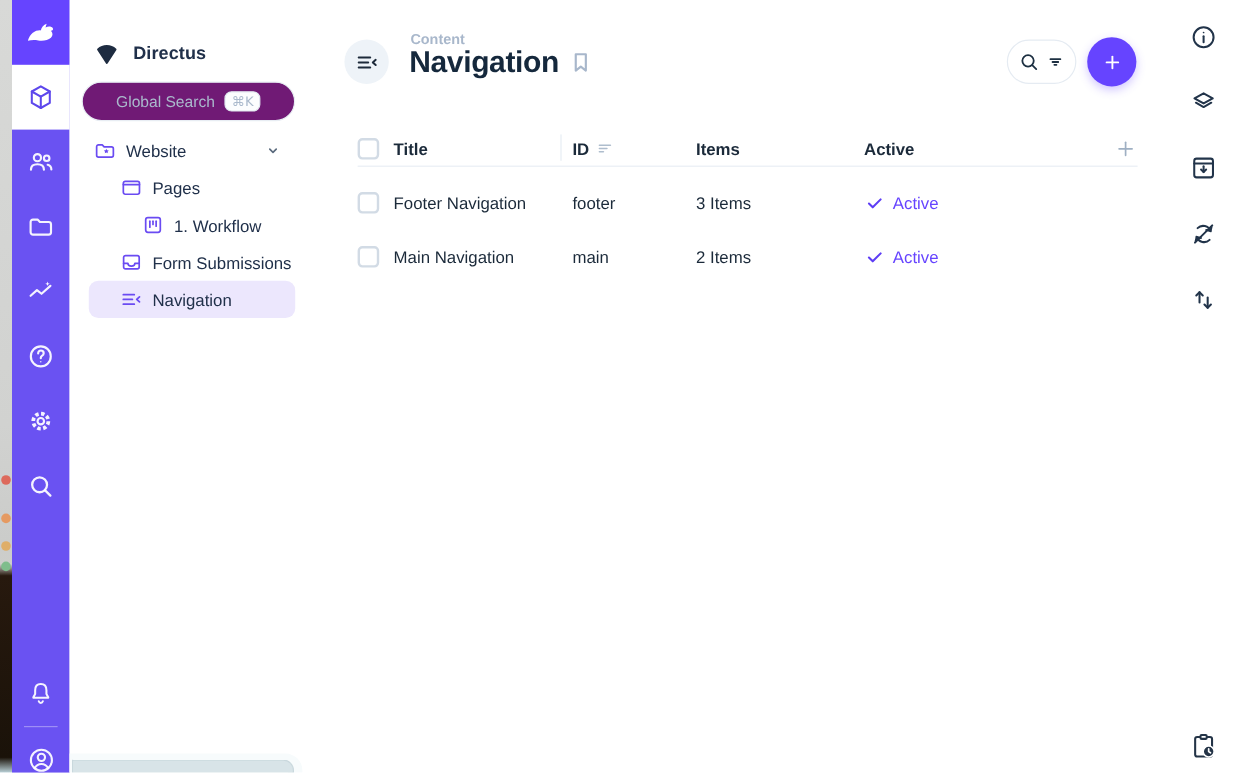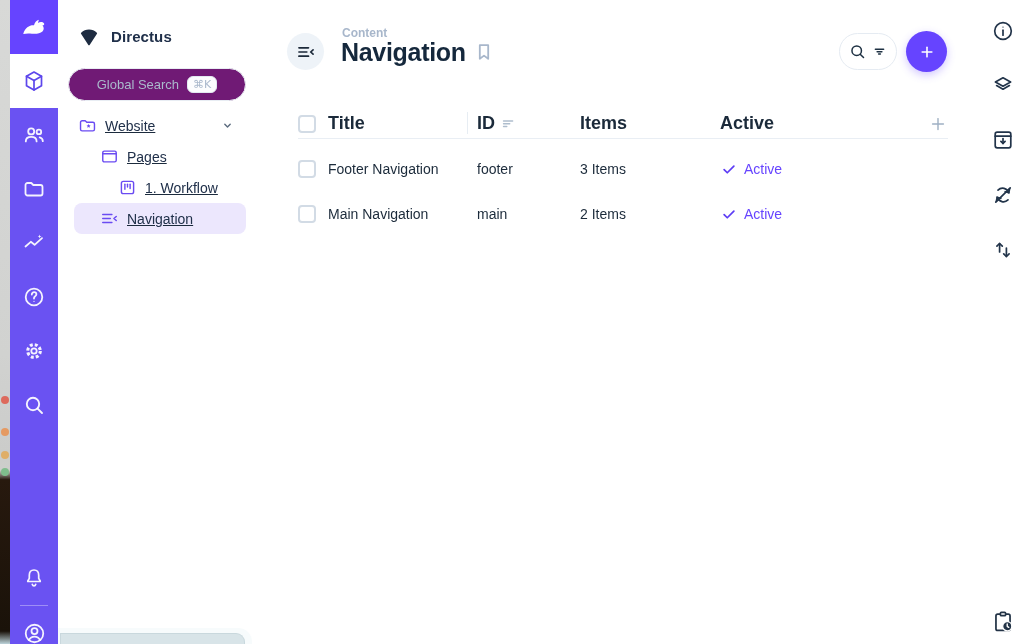--- a/index.html
+++ b/index.html
@@ -24,29 +24,29 @@
     background:#6a52f2;display:flex;flex-direction:column;}
   .logo-tile{width:48px;height:54px;background:var(--brand-purple);
     display:flex;align-items:center;justify-content:center;flex:none;}
   .mbar-item{width:48px;height:54px;display:flex;align-items:center;justify-content:center;flex:none;cursor:pointer;}
   .mbar-item.active{background:#fff;}
   .mbar-bottom{margin-top:auto;}
   .mbar-divider{width:28px;height:1px;background:rgba(255,255,255,.35);margin:0 auto;}
 
   
   .nav-panel{position:absolute;left:58px;top:0;width:222px;height:644px;background:#fff;}
-  .brand-row{position:absolute;left:18px;top:24px;display:flex;align-items:center;gap:9px;}
+  .brand-row{position:absolute;left:18px;top:32px;display:flex;align-items:center;gap:9px;}
   .brand-name{font-size:15px;font-weight:700;color:#20304a;letter-spacing:.1px;}
   .gsearch{position:absolute;left:10px;top:68px;width:178px;height:33px;border:1px solid #e8edf3;
     border-radius:17px;background:#701a75;display:flex;align-items:center;justify-content:center;gap:8px;cursor:text;}
   .gsearch .ph{font-size:13px;color:#aab9cc;}
   .kbd{font-family:"DejaVu Sans",sans-serif;font-size:11px;color:#aab9cc;border:1px solid #e2e9f0;
     border-radius:6px;padding:1px 5px;background:#fcfdfe;}
   .tree{position:absolute;left:16px;top:110px;width:172px;display:flex;flex-direction:column;}
-  .nav-item{position:relative;height:31px;display:flex;align-items:center;gap:8px;border-radius:8px;cursor:pointer;text-decoration:underline;}
+  .nav-item{position:relative;height:31px;display:flex;align-items:center;gap:8px;border-radius:8px;cursor:pointer;}
   .nav-item .lbl{font-size:14px;font-weight:500;color:#20304a;white-space:nowrap;}
   .lvl0{padding-left:4px;} .lvl1{padding-left:26px;} .lvl2{padding-left:44px;}
   .nav-item.active{background:var(--active-highlight);}
   .nav-chevron{position:absolute;right:10px;top:7px;}
 
   
   .hdr-circle{position:absolute;left:287px;top:33px;width:37px;height:37px;border-radius:50%;
     background:#eef3f8;display:flex;align-items:center;justify-content:center;cursor:pointer;}
   .breadcrumb{position:absolute;left:342px;top:26px;font-size:12px;font-weight:700;color:#a8b7cb;}
   .page-title{position:absolute;left:341px;top:38px;font-size:25px;font-weight:700;color:#15283c;letter-spacing:-.3px;}
@@ -54,21 +54,21 @@
   .toolbar-pill{position:absolute;left:839px;top:33px;width:58px;height:37px;border:1px solid #e5ebf2;
     border-radius:19px;display:flex;align-items:center;justify-content:center;gap:3px;background:#fff;}
   .tb-icon{display:flex;align-items:center;cursor:pointer;}
   .add-btn{position:absolute;left:906px;top:31px;width:41px;height:41px;border-radius:50%;
     background:var(--brand-purple);display:flex;align-items:center;justify-content:center;cursor:pointer;
     box-shadow:0 3px 8px rgba(102,68,255,.3);}
 
   
   .tgrid{display:grid;grid-template-columns:30px 149px 103px 140px 1fr 24px;align-items:center;}
   .thead{position:absolute;left:298px;top:109px;width:650px;height:30px;border-bottom:1px solid #e9eef4;}
-  .thead .th{font-size:18px;font-weight:700;color:#1b2a3a;}
+  .thead .th{font-size:14px;font-weight:700;color:#1b2a3a;}
   .th-id{display:flex;align-items:center;gap:6px;}
   .col-divider{position:absolute;left:169px;top:3px;width:1px;height:22px;background:#e7edf3;}
   .tbody{position:absolute;left:298px;top:146px;width:650px;}
   .trow{height:45px;cursor:pointer;}
   .cell{font-size:14px;color:#1b2a3a;}
   .checkbox{width:18px;height:18px;border:2px solid #d2dbe5;border-radius:4px;background:#fff;cursor:pointer;}
   .active-cell{display:flex;align-items:center;gap:6px;}
   .active-cell span{font-size:14px;color:var(--active-text);}
   .th-plus{justify-self:end;cursor:pointer;display:flex;}
 
@@ -241,20 +241,29 @@
               <rect x="4.3" y="4.3" width="15.4" height="15.4" rx="2.4"></rect>
               <path d="M8.7 8 V14.3"></path>
               <path d="M12 8 V11.4"></path>
               <path d="M15.3 8 V13.2"></path>
             </svg>
         </span>
         <span class="lbl">1. Workflow</span>
       </div>
 
 
+      <div class="nav-item lvl1">
+        <span>
+          <svg width="19" height="19" viewBox="0 0 24 24" fill="none" stroke="#6a4bf2" stroke-width="1.8" stroke-linejoin="round" stroke-linecap="round">
+              <path d="M3.8 7 C3.8 5.9 4.7 5 5.8 5 H18.2 C19.3 5 20.2 5.9 20.2 7 V17 C20.2 18.1 19.3 19 18.2 19 H5.8 C4.7 19 3.8 18.1 3.8 17 Z"></path>
+              <path d="M3.8 13.2 H8.3 C8.3 15 9.8 16.2 12 16.2 C14.2 16.2 15.7 15 15.7 13.2 H20.2"></path>
+            </svg>
+        </span>
+        <span class="lbl">Form Submissions</span>
+      </div>
 
       <div class="nav-item lvl1 active">
         <span>
           <svg width="19" height="19" viewBox="0 0 24 24" fill="none" stroke="#6a4bf2" stroke-width="1.9" stroke-linecap="round" stroke-linejoin="round">
               <path d="M3.5 7 H15"></path>
               <path d="M3.5 12 H13"></path>
               <path d="M3.5 17 H15"></path>
               <path d="M20.5 9.4 L17.6 12 L20.5 14.6"></path>
             </svg>
         </span>

